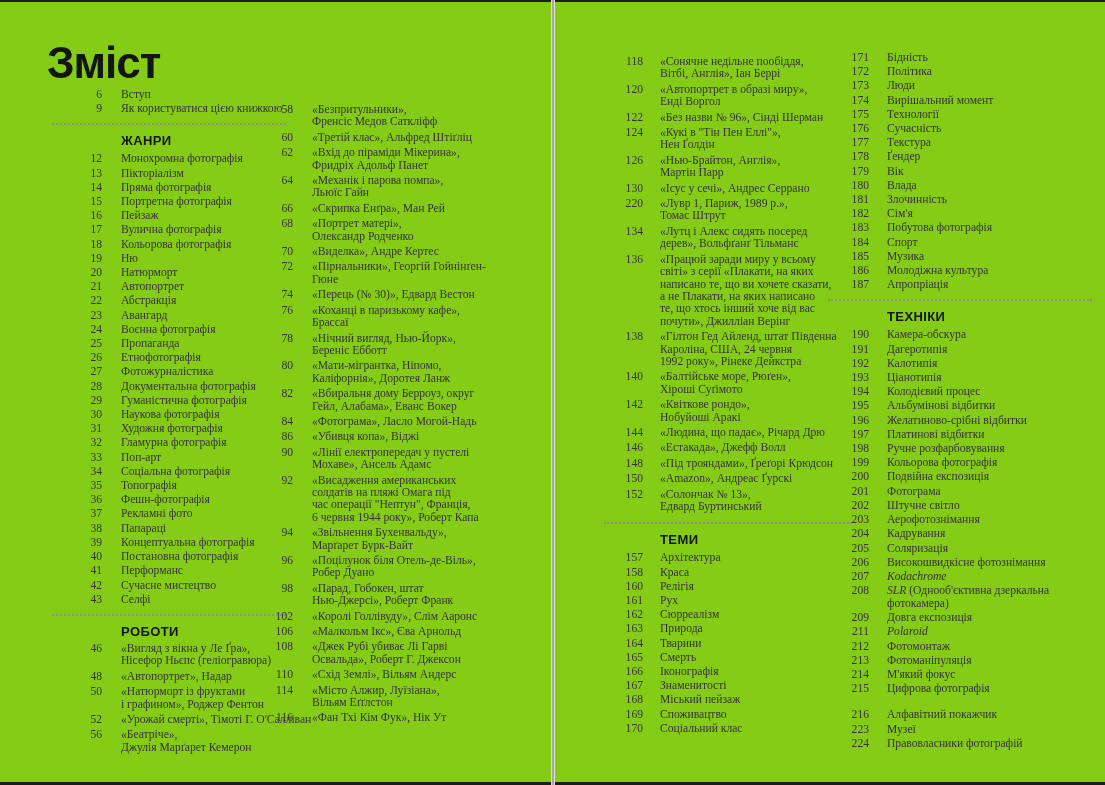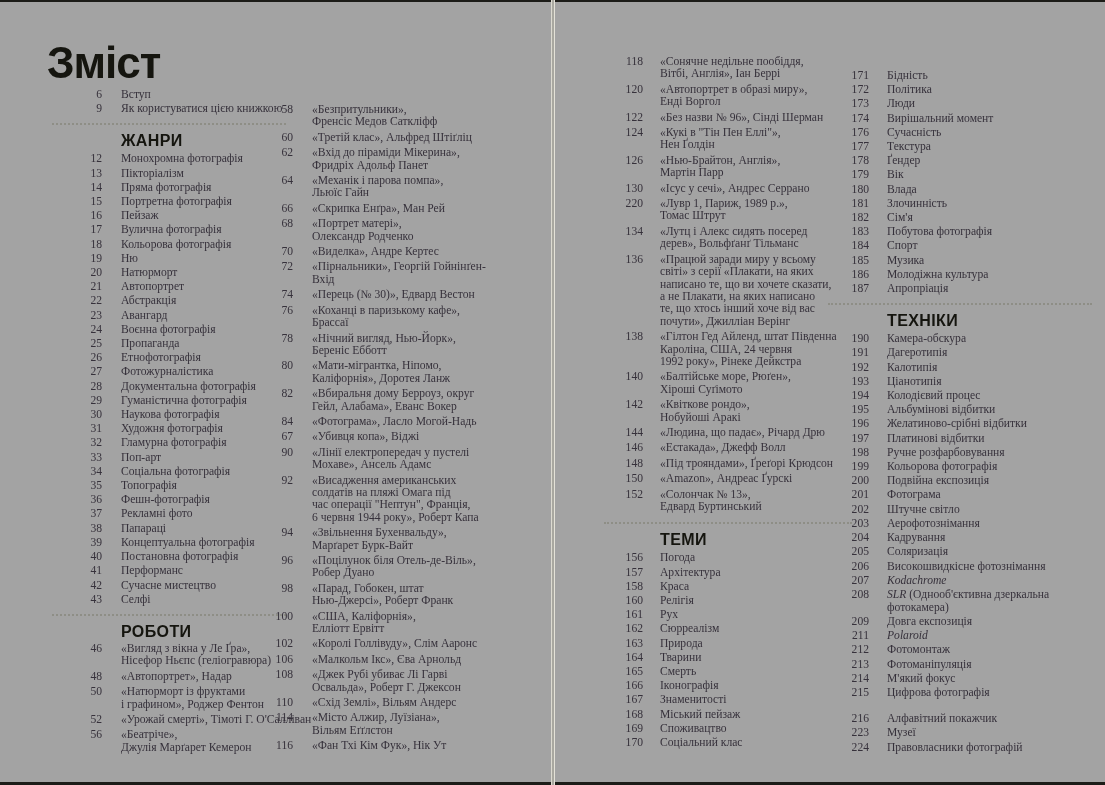--- a/index.html
+++ b/index.html
@@ -1,34 +1,34 @@
 <!DOCTYPE html>
 <html><head>
 <meta charset="utf-8">
 <style>
   html,body{margin:0;padding:0;}
   body{width:1105px;height:785px;overflow:hidden;background:#e9e7dd;font-family:"Liberation Serif", serif;}
-  .spread{position:relative;width:1105px;height:785px;background:#a3a3a3;}
+  .spread{position:relative;width:1105px;height:785px;background:#84cc16;}
   .edge-top{position:absolute;left:0;top:0;width:100%;height:2px;background:#1c1c18;}
   .edge-bottom{position:absolute;left:0;bottom:0;width:100%;height:3px;background:#1c1c18;}
   .gutter{position:absolute;left:552px;top:0;width:2px;height:100%;background:#a9a8a0;box-shadow:1px 0 0 #e4e2d8,-1px 0 0 #dddbd1;}
   .page-title{position:absolute;left:47px;top:38px;font-family:"Liberation Sans", sans-serif;font-weight:900;font-size:44px;letter-spacing:-1px;color:#15150f;}
   .col{position:absolute;color:#36313b;font-size:11.6px;}
   #col1{left:52px;top:88px;width:234px;--nw:50px;--gap:19px;}
   #col2{left:256px;top:104px;width:288px;--nw:37px;--gap:19px;}
   #col3{left:604px;top:56px;width:248px;--nw:39px;--gap:17px;}
-  #col4{left:828px;top:69px;width:264px;--nw:41px;--gap:18px;}
+  #col4{left:828px;top:51px;width:264px;--nw:41px;--gap:18px;}
   .entry{display:flex;align-items:flex-start;}
   .num{flex:none;width:var(--nw);text-align:right;margin-right:var(--gap);font-variant-numeric:oldstyle-nums;}
   .txt{flex:1;min-width:0;}
   .line{display:block;white-space:nowrap;}
   .list .entry{line-height:14.2px;}
   .list .line + .line{line-height:12.8px;}
   .works .entry{line-height:12.4px;margin-bottom:3px;}
-  .sec-header{font-family:"Liberation Sans", sans-serif;font-weight:700;font-size:16px;letter-spacing:.4px;color:#15150f;margin:0 0 5px calc(var(--nw) + var(--gap));line-height:13px;}
+  .sec-header{font-family:"Liberation Sans", sans-serif;font-weight:700;font-size:13px;letter-spacing:.4px;color:#15150f;margin:0 0 5px calc(var(--nw) + var(--gap));line-height:13px;}
   .divider{border:none;border-top:2px dotted #8e8e86;height:0;margin:7px 0 9px 0;}
   .works + .divider{margin-top:9px;}
   i{font-style:italic;}
 </style>
 </head>
 <body>
 
 <div class="spread">
   <div class="edge-top"></div>
   <div class="edge-bottom"></div>
@@ -330,21 +330,21 @@
         <div class="entry">
           <span class="num">70</span>
           <span class="txt">
             <span class="line">«Виделка», Андре Кертес</span>
           </span>
         </div>
         <div class="entry">
           <span class="num">72</span>
           <span class="txt">
             <span class="line">«Пірнальники», Георгій Гойнінґен-</span>
-            <span class="line">Вхід</span>
+            <span class="line">Гюне</span>
           </span>
         </div>
         <div class="entry">
           <span class="num">74</span>
           <span class="txt">
             <span class="line">«Перець (№ 30)», Едвард Вестон</span>
           </span>
         </div>
         <div class="entry">
           <span class="num">76</span>
@@ -374,21 +374,21 @@
             <span class="line">Гейл, Алабама», Еванс Вокер</span>
           </span>
         </div>
         <div class="entry">
           <span class="num">84</span>
           <span class="txt">
             <span class="line">«Фотограма», Ласло Могой-Надь</span>
           </span>
         </div>
         <div class="entry">
-          <span class="num">67</span>
+          <span class="num">86</span>
           <span class="txt">
             <span class="line">«Убивця копа», Віджі</span>
           </span>
         </div>
         <div class="entry">
           <span class="num">90</span>
           <span class="txt">
             <span class="line">«Лінії електропередач у пустелі</span>
             <span class="line">Мохаве», Ансель Адамс</span>
           </span>
@@ -414,27 +414,20 @@
           <span class="txt">
             <span class="line">«Поцілунок біля Отель-де-Віль»,</span>
             <span class="line">Робер Дуано</span>
           </span>
         </div>
         <div class="entry">
           <span class="num">98</span>
           <span class="txt">
             <span class="line">«Парад, Гобокен, штат</span>
             <span class="line">Нью-Джерсі», Роберт Франк</span>
-          </span>
-        </div>
-        <div class="entry">
-          <span class="num">100</span>
-          <span class="txt">
-            <span class="line">«США, Каліфорнія»,</span>
-            <span class="line">Елліотт Ервітт</span>
           </span>
         </div>
         <div class="entry">
           <span class="num">102</span>
           <span class="txt">
             <span class="line">«Королі Голлівуду», Слім Ааронс</span>
           </span>
         </div>
         <div class="entry">
           <span class="num">106</span>
@@ -588,26 +581,20 @@
           <span class="txt">
             <span class="line">«Солончак № 13»,</span>
             <span class="line">Едвард Буртинський</span>
           </span>
         </div>
       </div>
       <div class="divider"></div>
       <div class="sec-header">ТЕМИ</div>
       <div class="list">
         <div class="entry">
-          <span class="num">156</span>
-          <span class="txt">
-            <span class="line">Погода</span>
-          </span>
-        </div>
-        <div class="entry">
           <span class="num">157</span>
           <span class="txt">
             <span class="line">Архітектура</span>
           </span>
         </div>
         <div class="entry">
           <span class="num">158</span>
           <span class="txt">
             <span class="line">Краса</span>
           </span>
@@ -697,20 +684,26 @@
         <div class="entry">
           <span class="num">173</span>
           <span class="txt">
             <span class="line">Люди</span>
           </span>
         </div>
         <div class="entry">
           <span class="num">174</span>
           <span class="txt">
             <span class="line">Вирішальний момент</span>
+          </span>
+        </div>
+        <div class="entry">
+          <span class="num">175</span>
+          <span class="txt">
+            <span class="line">Технології</span>
           </span>
         </div>
         <div class="entry">
           <span class="num">176</span>
           <span class="txt">
             <span class="line">Сучасність</span>
           </span>
         </div>
         <div class="entry">
           <span class="num">177</span>

